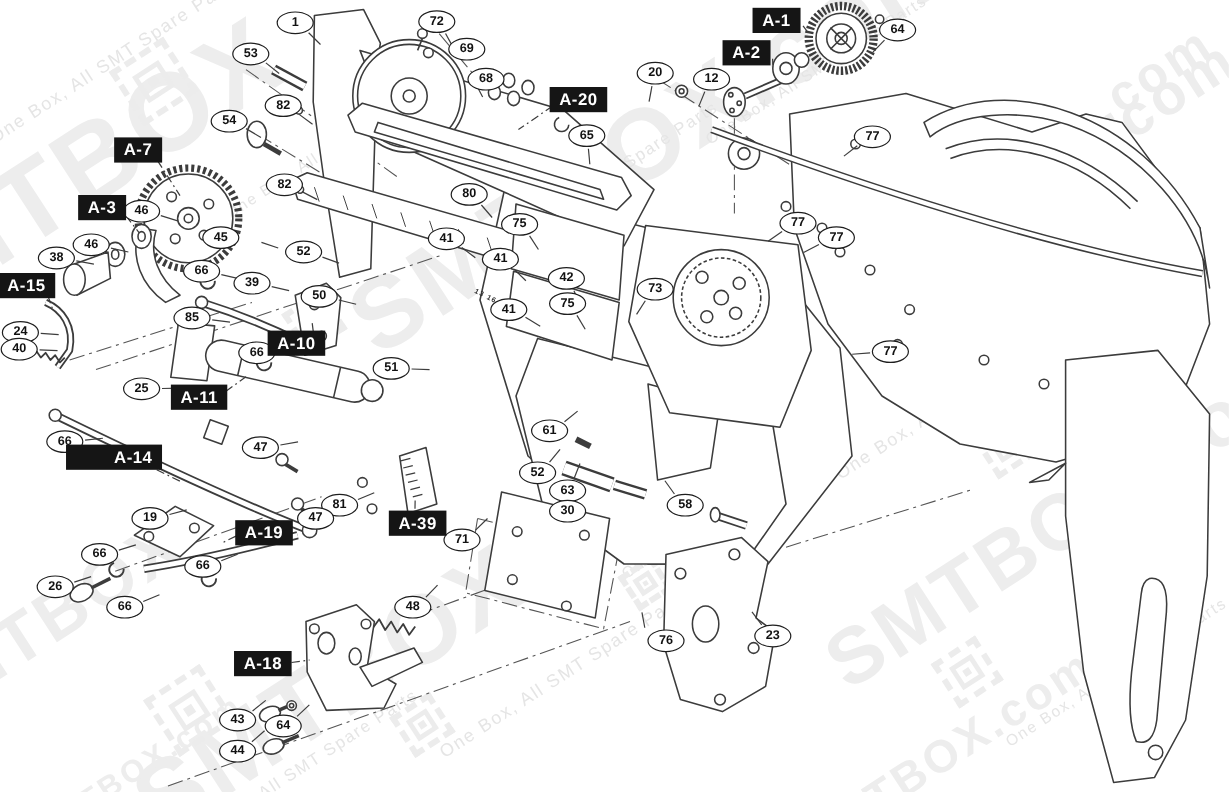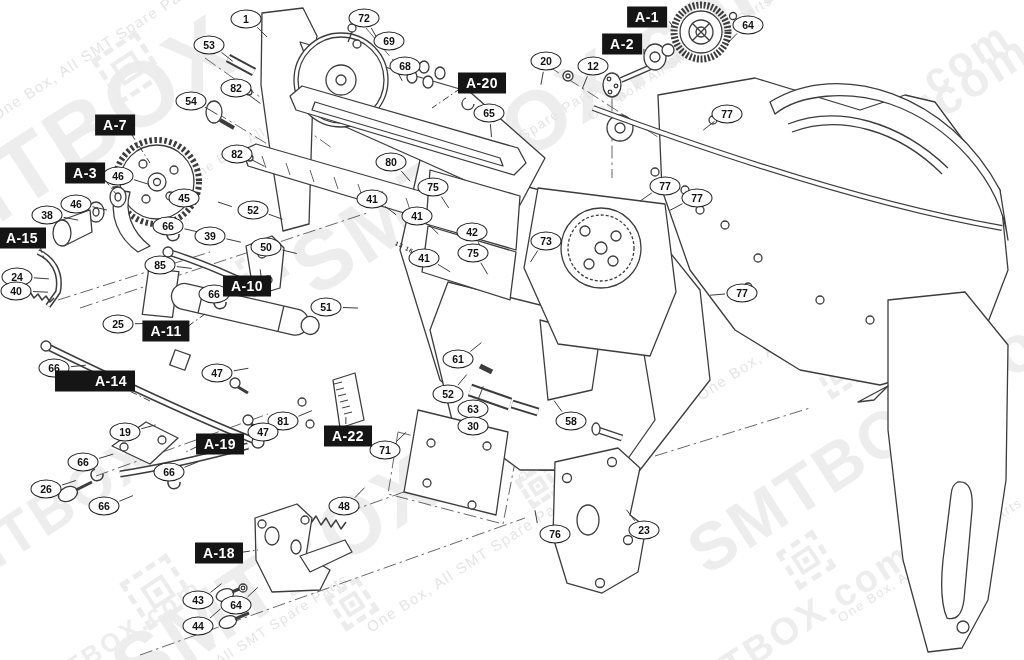--- a/index.html
+++ b/index.html
@@ -574,20 +574,20 @@
         <span>44</span>
       </div>
       <div class="alabel" style="left: 115px; top: 125px;"><span>A-7</span></div>
       <div class="alabel" style="left: 85px; top: 173px;"><span>A-3</span></div>
       <div class="alabel" style="left: 22px; top: 238px;"><span>A-15</span></div>
       <div class="alabel" style="left: 247px; top: 286px;"><span>A-10</span></div>
       <div class="alabel" style="left: 166px; top: 331px;"><span>A-11</span></div>
       <div class="alabel" style="left: 95px; top: 381px; padding-left: 40px;"><span>A-14</span></div>
       <div class="alabel" style="left: 220px; top: 444px;"><span>A-19</span></div>
       <div class="alabel" style="left: 219px; top: 553px;"><span>A-18</span></div>
-      <div class="alabel" style="left: 348px; top: 436px;"><span>A-22</span></div>
+      <div class="alabel" style="left: 348px; top: 436px;"><span>A-39</span></div>
       <div class="alabel" style="left: 482px; top: 83px;"><span>A-20</span></div>
       <div class="alabel" style="left: 622px; top: 44px;"><span>A-2</span></div>
       <div class="alabel" style="left: 647px; top: 17px;"><span>A-1</span></div>
     </div>
 
   <div class="engr">13 16 1</div>
 </div>
 
 </body></html>

